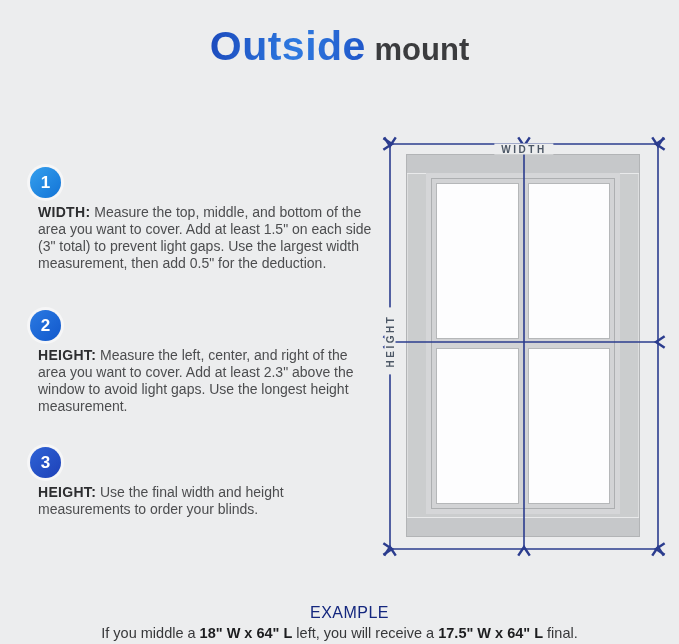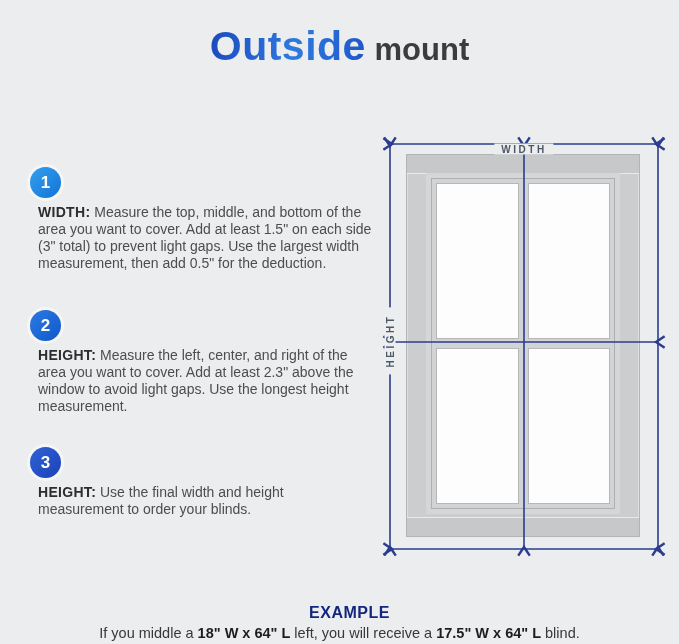--- a/index.html
+++ b/index.html
@@ -66,21 +66,21 @@
   .dim-label {
     position:absolute; background:#ecedee; padding:0 7px;
     font-size:10px; font-weight:700; letter-spacing:2.5px; color:#4d5866;
     white-space:nowrap;
   }
   .dim-label-width { left:144px; top:14px; transform:translate(-50%,-50%); }
   .dim-label-height { left:10px; top:206px; transform:translate(-50%,-50%) rotate(-90deg); }
 
   
   .example { position:absolute; left:0; right:0; bottom:3px; text-align:center; }
-  .example-heading { font-size:16px; font-weight:700; color:#14277e; letter-spacing:.5px;padding-left:20px; }
+  .example-heading { font-size:16px; font-weight:400; color:#14277e; letter-spacing:.5px;padding-left:20px; }
   .example-line { margin-top:3px; font-size:14.5px; color:#37383a; }
   .example-line strong { color:#1c1d1f; font-weight:700; }
 </style>
 </head>
 <body>
 
 <div class="canvas">
 
   <header class="title-block">
     <div class="title-line2">
@@ -108,21 +108,21 @@
       <span>Measure the left, center, and right of the area you want to cover. Add at least 2.3" above the window to avoid light gaps. Use the longest height measurement.</span>
     </p>
   </section>
 
   <section class="step step-3">
     <div class="badge badge-3">
       <span>3</span>
     </div>
     <p class="step-text">
       <strong>HEIGHT:</strong>
-      <span>Use the final width and height measurement to order your blinds.</span>
+      <span>Use the final width and height measurements to order your blinds.</span>
     </p>
   </section>
 
   <div class="diagram">
     <div class="win-frame">
       <div class="win-header"></div>
       <div class="win-sill"></div>
       <div class="win-sash">
         <div class="pane"></div>
         <div class="pane"></div>
@@ -146,16 +146,16 @@
         <line x1="12" y1="207" x2="276" y2="207" marker-start="url(#chev)" marker-end="url(#chev)"></line>
       </g>
     </svg>
 
     <div class="dim-label dim-label-width">WIDTH</div>
     <div class="dim-label dim-label-height">HEIGHT</div>
   </div>
 
   <footer class="example">
     <div class="example-heading">EXAMPLE</div>
-    <p class="example-line"><span>If you middle a </span><strong>18" W x 64" L</strong><span> left, you will receive a </span><strong>17.5" W x 64" L</strong><span> blind.</span></p>
+    <p class="example-line"><span>If you middle a </span><strong>18" W x 64" L</strong><span> left, you will receive a </span><strong>17.5" W x 64" L</strong><span> final.</span></p>
   </footer>
 
 </div>
 
 </body></html>

